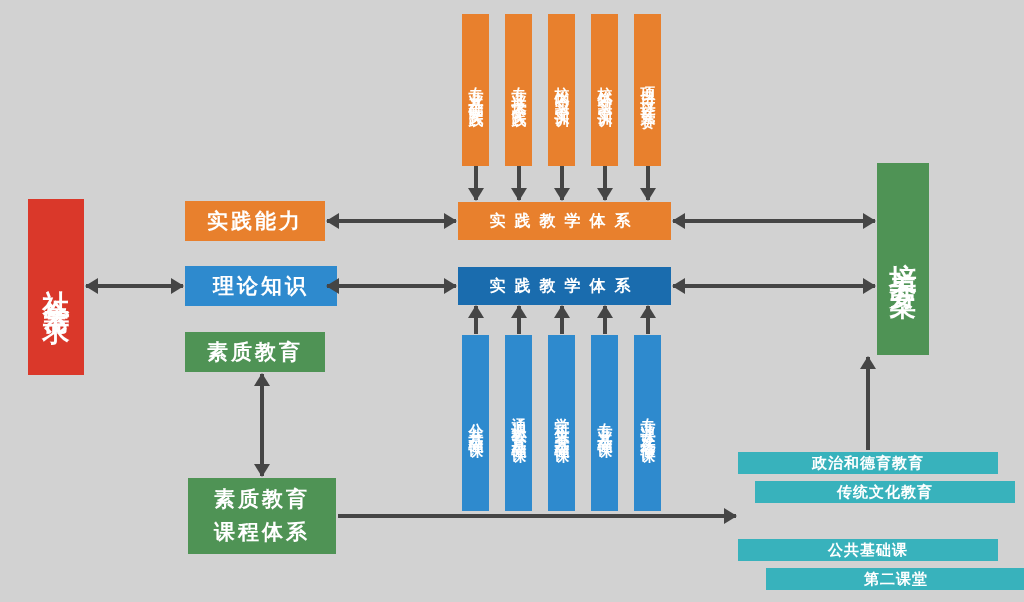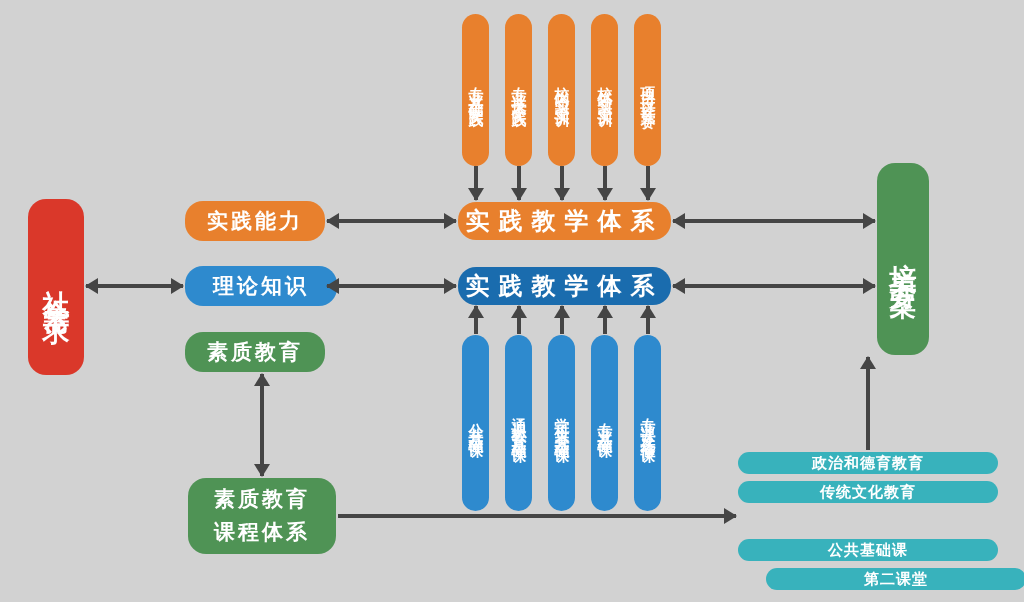--- a/index.html
+++ b/index.html
@@ -9,34 +9,33 @@
     font-family: "Liberation Sans", "DejaVu Sans", sans-serif;
     overflow: hidden;
   }
   .canvas { position: relative; width: 1024px; height: 602px; background: var(--bg, #d2d2d2); }
 
   .box {
     position: absolute;
     display: flex; align-items: center; justify-content: center;
     color: var(--text, #ffffff);
     font-weight: 700;
-    border-radius: 18px;
   }
   .red      { background: var(--red, #da382a); }
   .orange   { background: var(--orange, #e8802d); }
   .blue     { background: var(--blue, #2e8ace); }
   .darkblue { background: var(--darkblue, #1a6cae); }
   .green    { background: var(--green, #4f9355); }
   .teal     { background: var(--teal, #38b2bc); }
 
   .vtext { writing-mode: vertical-rl; text-orientation: upright; display: block; }
   .big   { font-size: 27px; letter-spacing: 9px; }
   .sm    { font-size: 15px; letter-spacing: 5px; }
   .hlabel { font-size: 21px; letter-spacing: 3px; }
-  .center-label { font-size: 24px; letter-spacing: 9px; white-space: nowrap; }
+  .center-label { font-size: 16px; letter-spacing: 9px; white-space: nowrap; }
   .bar-label { font-size: 15px; letter-spacing: 1px; white-space: nowrap; }
   .two-line { font-size: 21px; letter-spacing: 3px; white-space: pre-line; text-align: center; line-height: 1.55; }
 
   .topcol { top: 14px;  width: 27px; height: 152px; }
   .botcol { top: 335px; width: 27px; height: 176px; }
   .tealbar { left: 738px; width: 260px; height: 22px; }
 
   
   .ah { position: absolute; height: 4px; background: var(--arrow, #454545); }
   .ah::before, .ah::after {
@@ -120,21 +119,21 @@
   <div class="box blue botcol" style="left:591px;">
     <span class="vtext sm">专业基础课</span>
   </div>
   <div class="box blue botcol" style="left:634px;">
     <span class="vtext sm">专业课及选修课</span>
   </div>
 
   <div class="box teal tealbar" style="top:452px;">
     <span class="bar-label">政治和德育教育</span>
   </div>
-  <div class="box teal tealbar" style="top:481px;">
+  <div class="box teal tealbar" style="top:481px;margin-left:17px;">
     <span class="bar-label">传统文化教育</span>
   </div>
   <div class="box teal tealbar" style="top:539px;">
     <span class="bar-label">公共基础课</span>
   </div>
   <div class="box teal tealbar" style="top:568px;margin-left:28px;">
     <span class="bar-label">第二课堂</span>
   </div>
 
   <div class="av down-only" style="left:474px; top:166px; height:34px;"></div>

